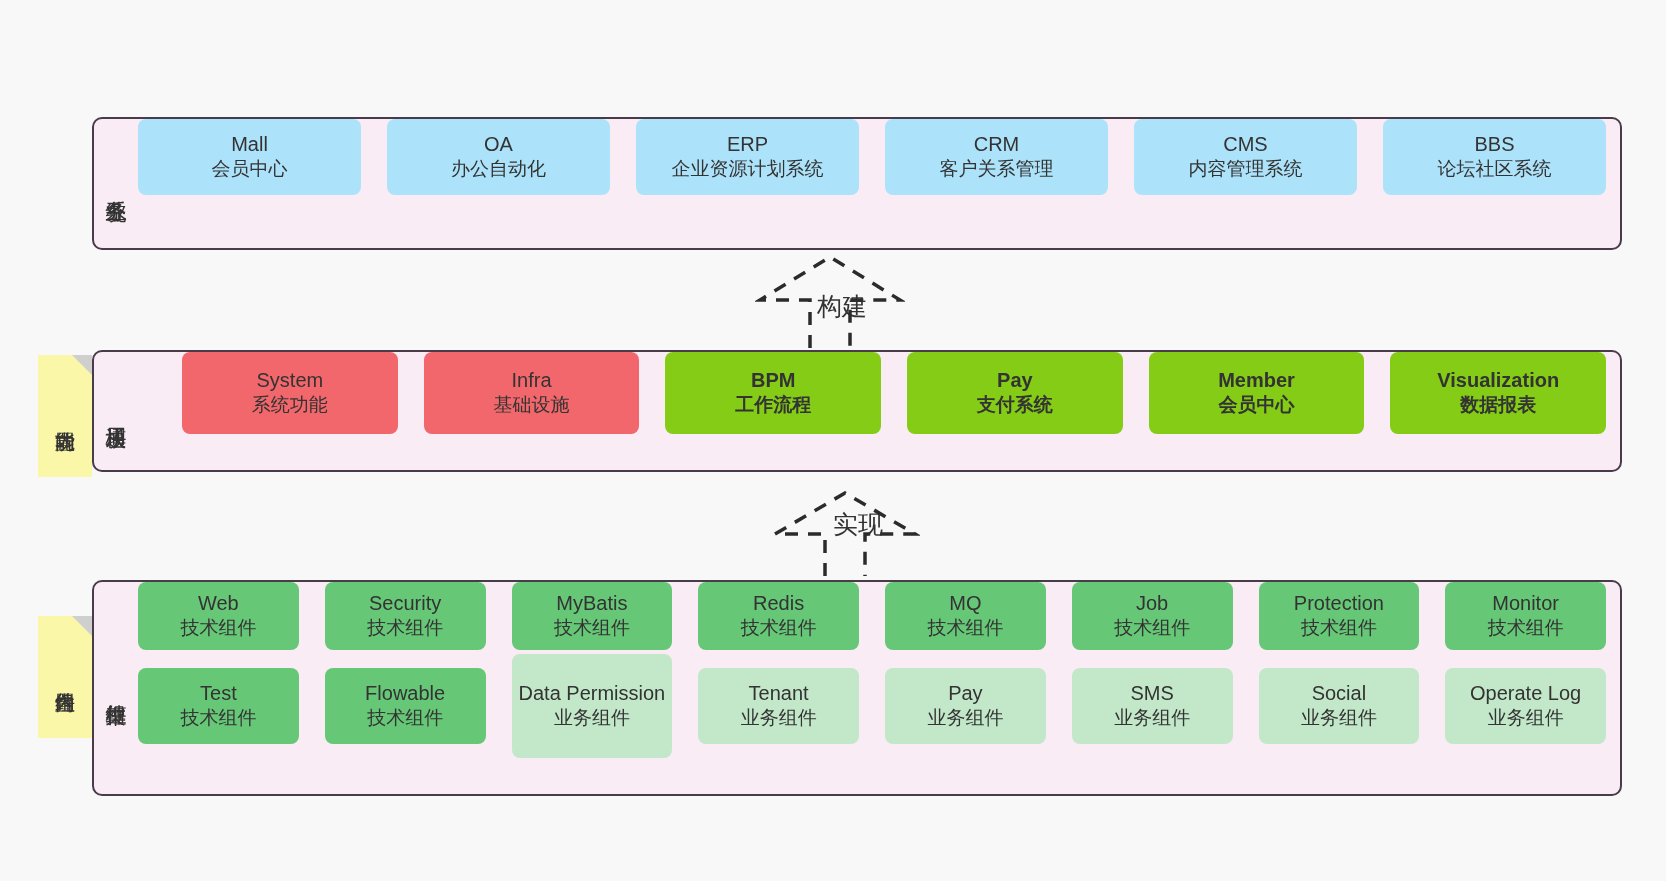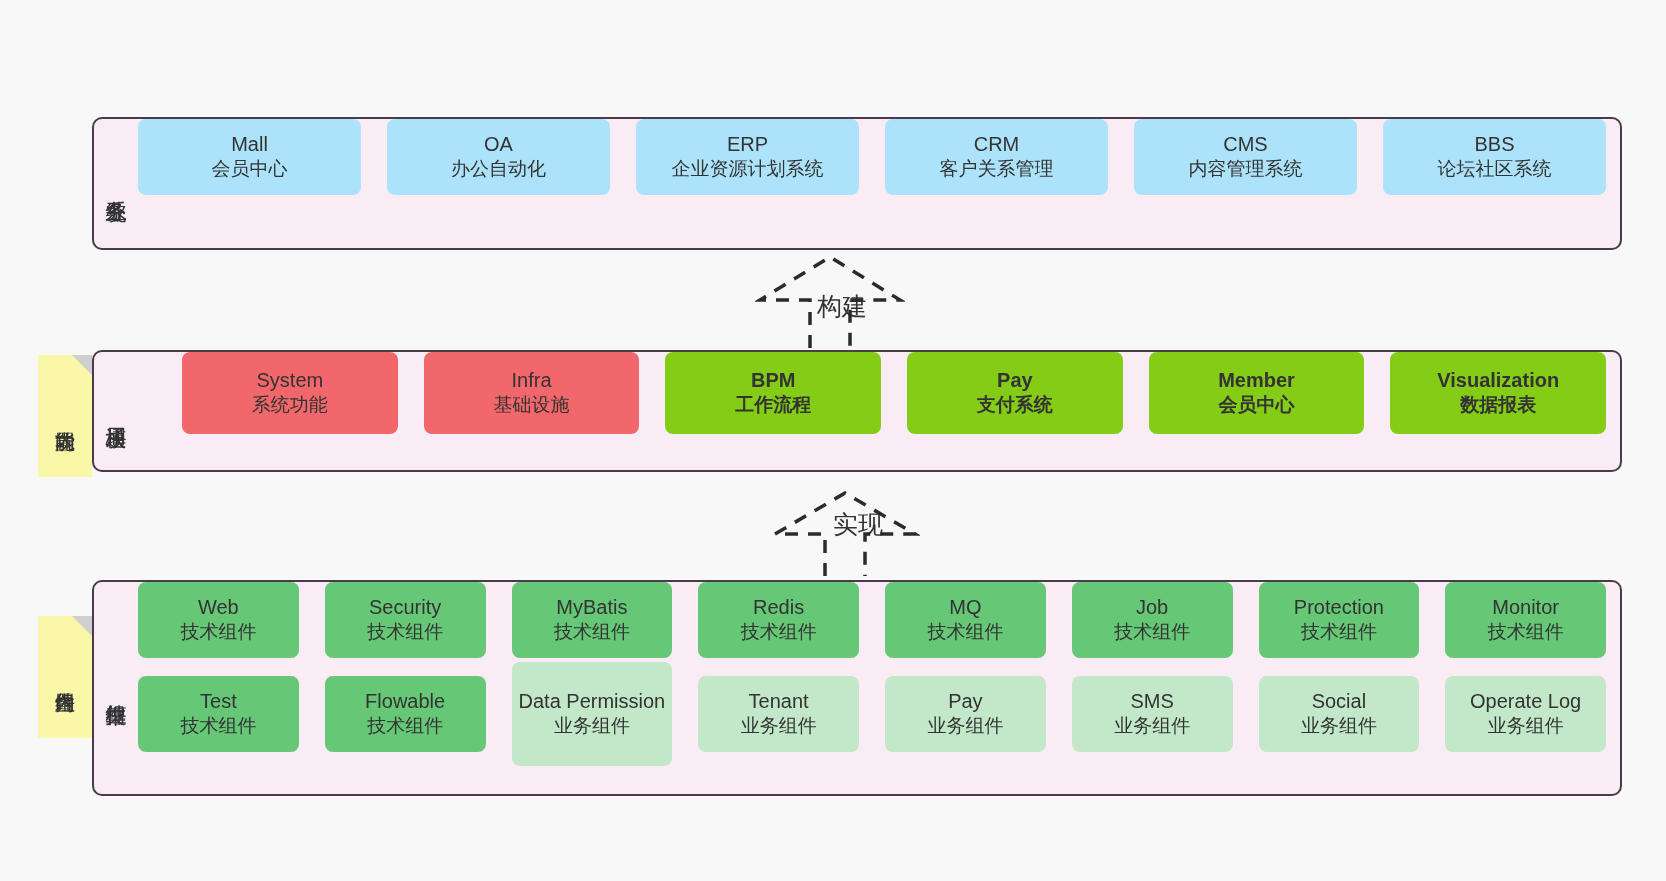--- a/index.html
+++ b/index.html
@@ -222,21 +222,21 @@
   <div class="arrow-label" style="left:833px; top:508px;text-align:center;">实现</div>
 
   <div class="sticky" style="left:38px; top:616px; height:122px;">
     <span class="fold"></span>
     <span>内置组件</span>
   </div>
 
   <div class="layer" id="layer-framework" style="left:92px; top:580px; width:1530px; height:216px;">
     <div class="layer-title">框架组件</div>
     <div class="layer-body">
-      <div class="row" style="height:76px;">
+      <div class="row" style="height:68px;">
         <div class="node green">
           <span class="t-en">Web</span>
           <span class="t-cn">技术组件</span>
         </div>
         <div class="node green">
           <span class="t-en">Security</span>
           <span class="t-cn">技术组件</span>
         </div>
         <div class="node green">
           <span class="t-en">MyBatis</span>

